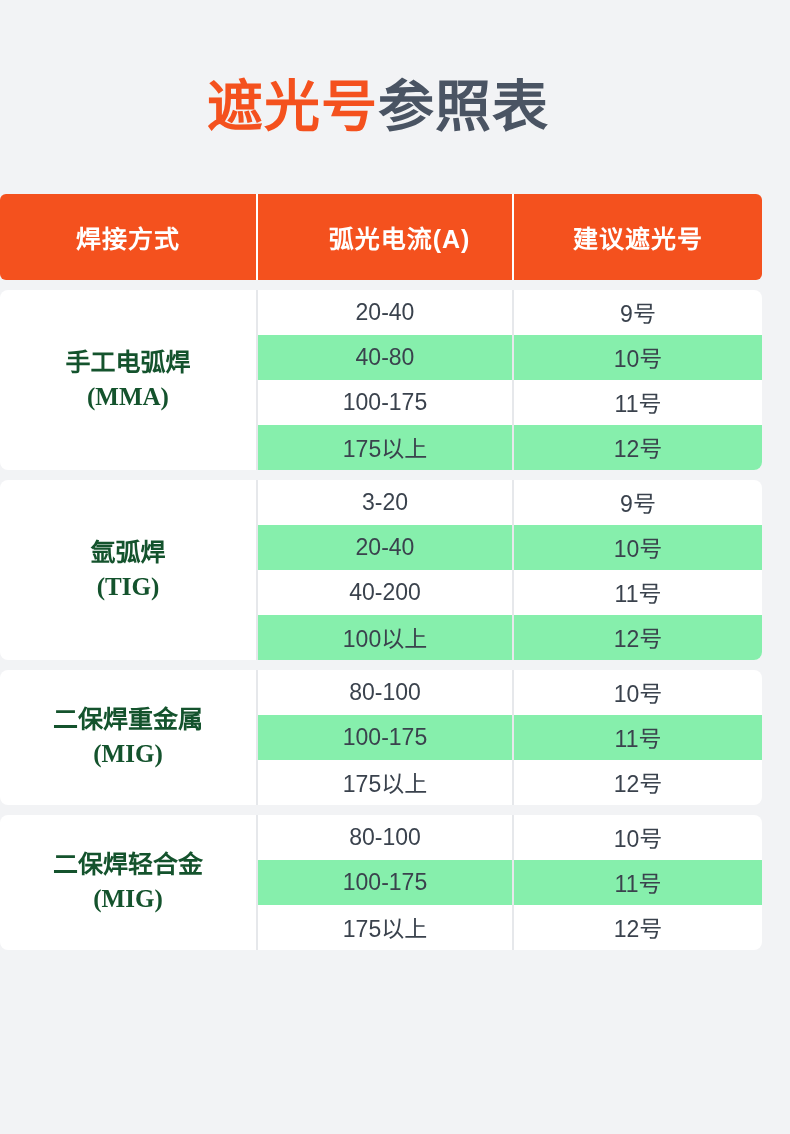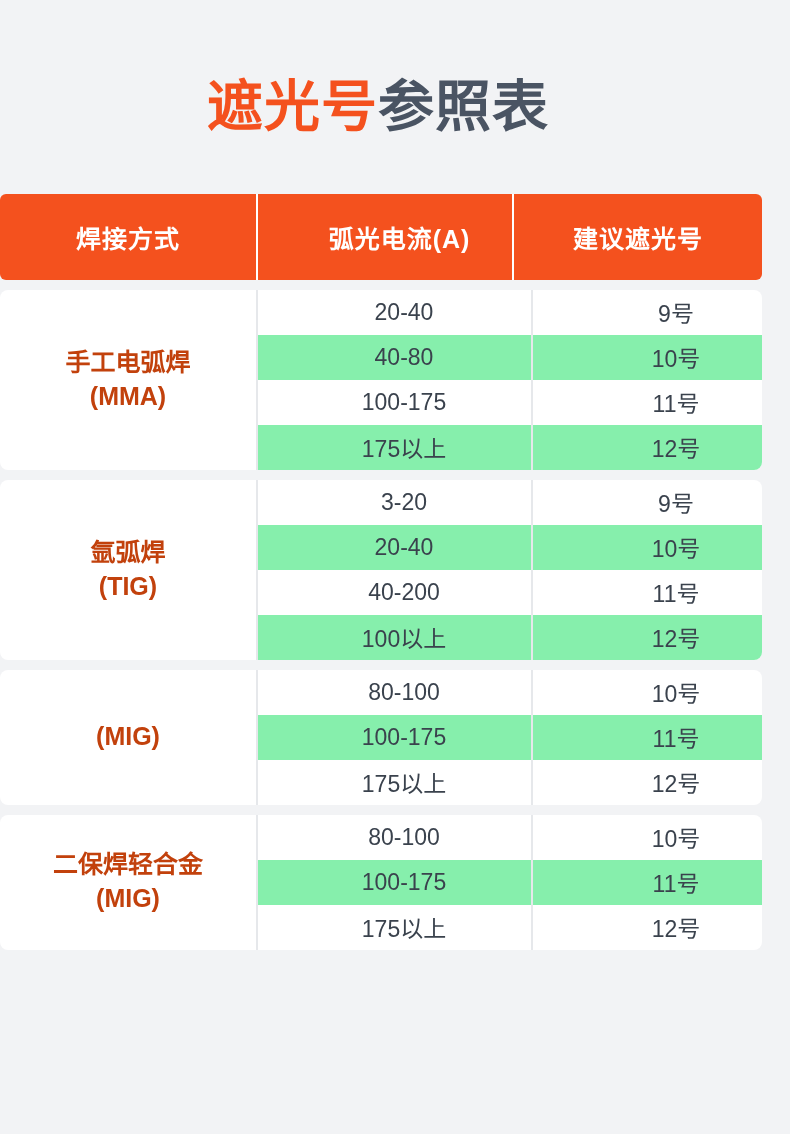--- a/index.html
+++ b/index.html
@@ -55,41 +55,41 @@
   .th {
     display: flex;
     align-items: center;
     justify-content: center;
     color: #ffffff;
     font-size: 25px;
     font-weight: bold;
     letter-spacing: 1px;
     box-sizing: border-box;
   }
-  .col-1 { width: 258px; flex: 0 0 258px; }
+  .col-1 { width: 258px; flex: 0 0 258px; font-family: Liberation Serif, serif; }
   .col-2 { width: 256px; flex: 0 0 256px; }
   .col-3 { width: 248px; flex: 0 0 248px; }
   .th.col-1 { border-right: 2px solid #ffffff; }
   .th.col-2 { border-right: 2px solid #ffffff; padding-left: 29px; }
 
   
   .group {
     display: flex;
     background: #ffffff;
     border-radius: 8px;
     margin-top: 10px;
     overflow: hidden;
   }
   .group-name {
     display: flex;
     flex-direction: column;
     align-items: center;
     justify-content: center;
     text-align: center;
-    color: #c2410c;
+    color: #14532d;
     font-size: 25px;
     font-weight: bold;
     line-height: 1.35;
     box-sizing: border-box;
     border-right: 2px solid #e6e8eb;
     padding: 0 6px;
   }
   .group-name .line2 { white-space: nowrap; }
   .rows {
     display: flex;
@@ -102,21 +102,20 @@
     align-items: stretch;
   }
   .row.alt { background: #86efac; }
   .cell {
     display: flex;
     align-items: center;
     justify-content: center;
     font-size: 23px;
     color: #3a424d;
     box-sizing: border-box;
-    margin-left: 19px;
   }
   .cell.current { width: 256px; flex: 0 0 256px; border-right: 2px solid #e6e8eb; }
   .cell.shade   { width: 248px; flex: 0 0 248px; }
 </style>
 </head>
 <body>
 
 <div class="page">
 
   <div class="title-wrap">
@@ -178,20 +177,21 @@
         </div>
         <div class="row alt">
           <div class="cell current">100以上</div>
           <div class="cell shade">12号</div>
         </div>
       </div>
     </div>
 
     <div class="group">
       <div class="group-name col-1">
+        <span class="line1">二保焊重金属</span>
         <span class="line2">(MIG)</span>
       </div>
       <div class="rows">
         <div class="row">
           <div class="cell current">80-100</div>
           <div class="cell shade">10号</div>
         </div>
         <div class="row alt">
           <div class="cell current">100-175</div>
           <div class="cell shade">11号</div>

